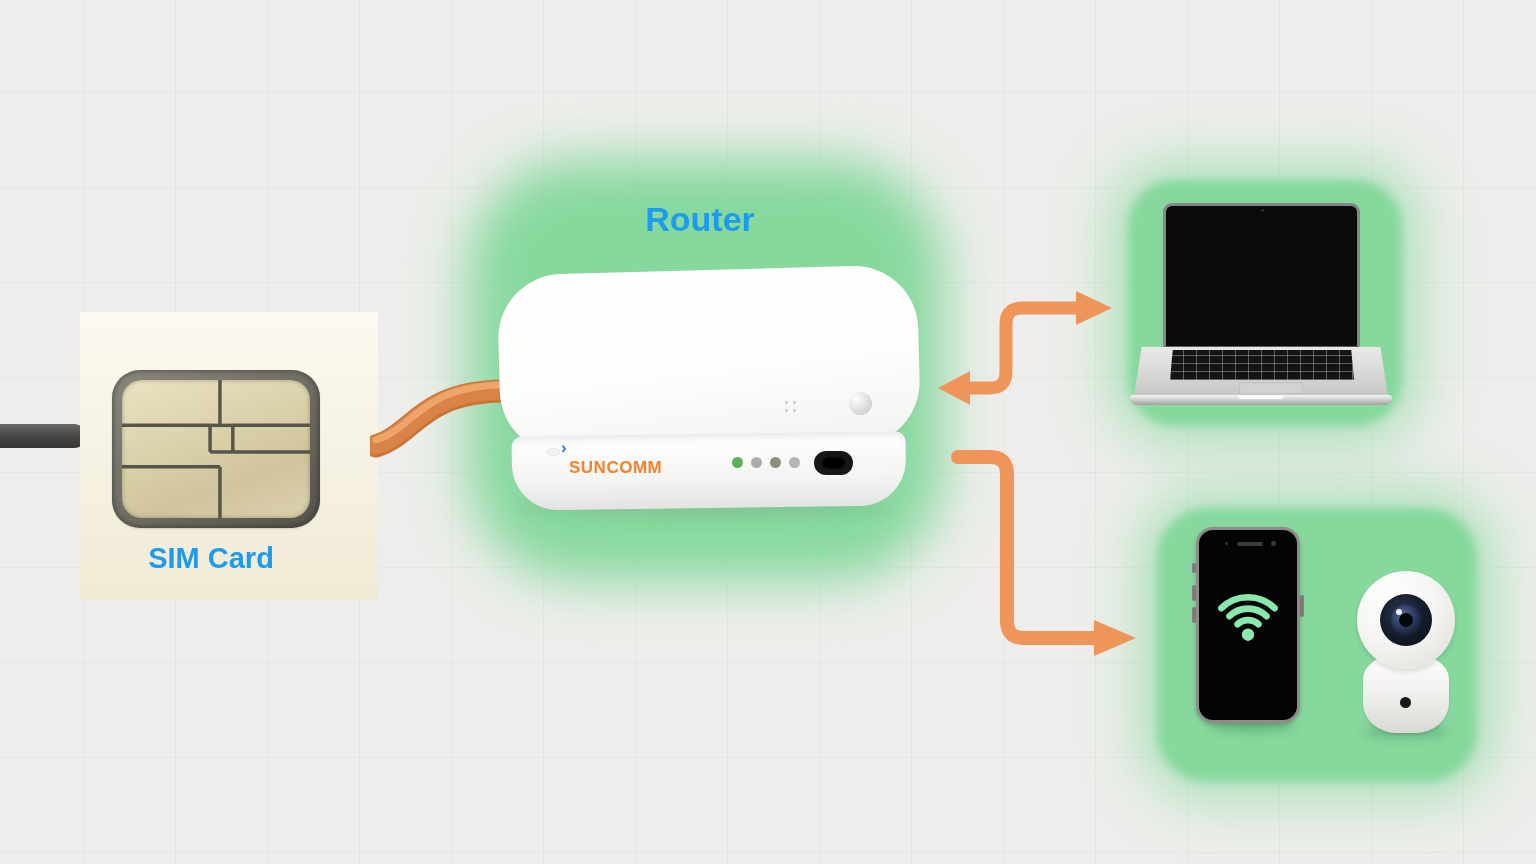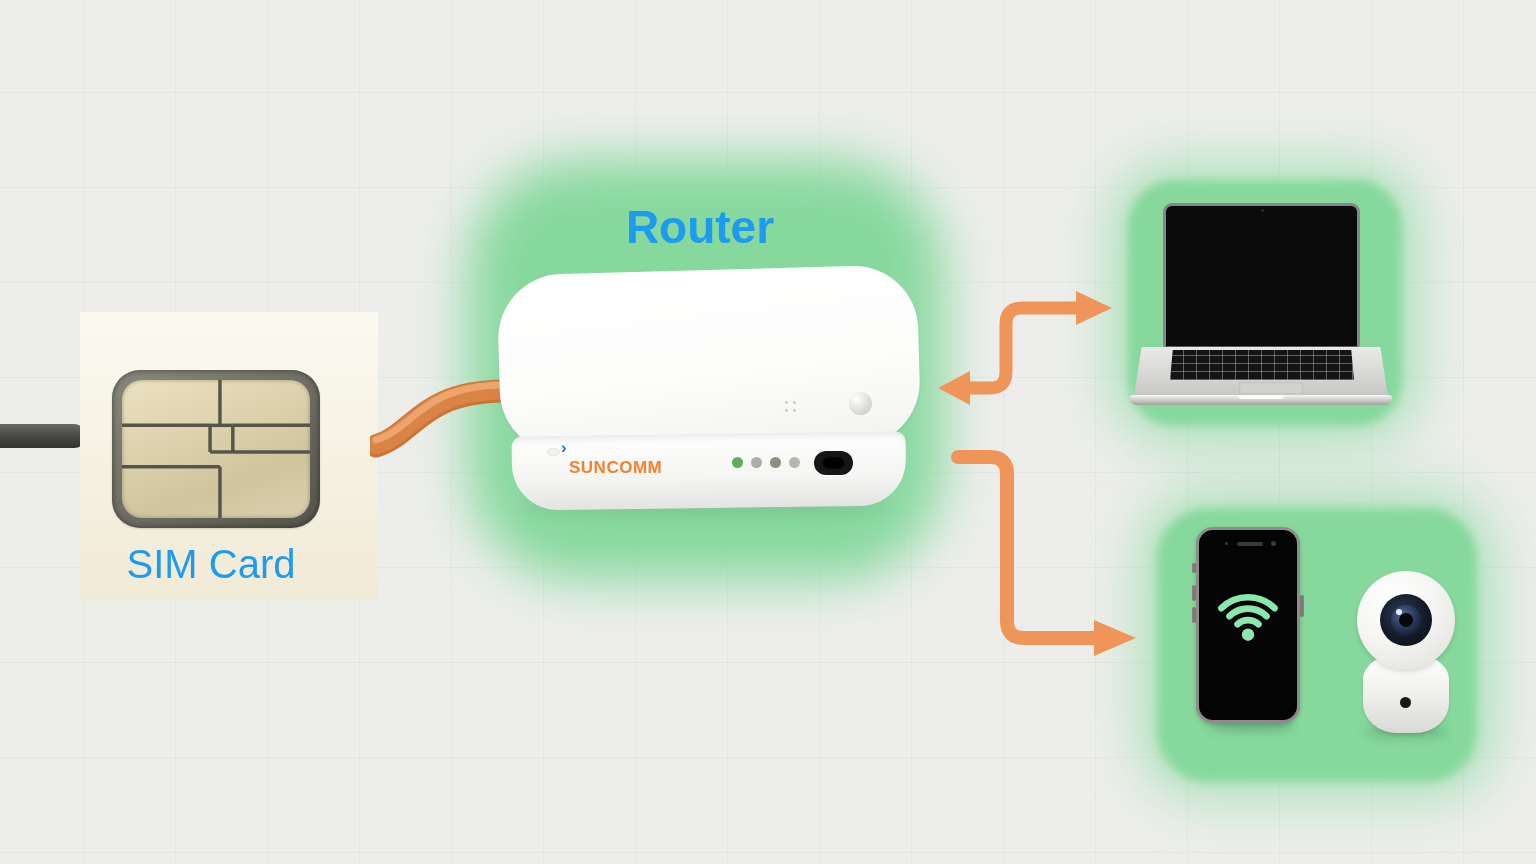--- a/index.html
+++ b/index.html
@@ -27,21 +27,21 @@
     background:linear-gradient(180deg,#6a6a68 0%,#4a4a48 45%,#333331 100%);}
   #sim-panel{left:80px;top:312px;width:298px;height:288px;background:#F8F3E2;
     background-image:linear-gradient(180deg,rgba(255,255,255,.5),rgba(226,218,190,.35));}
   #sim-chip{left:112px;top:370px;width:208px;height:158px;border-radius:28px;
     background:linear-gradient(145deg,#8a897e,#55544b);
     box-shadow:inset 0 0 6px rgba(0,0,0,.5), 0 1px 2px rgba(0,0,0,.15);}
   #sim-chip-gold{position:absolute;left:10px;top:10px;right:10px;bottom:10px;border-radius:20px;
     background:linear-gradient(160deg,#ece2c2 0%,#d9cfa9 45%,#cfc49e 70%,#dbd1ad 100%);
     box-shadow:inset 0 0 4px rgba(90,85,60,.5);}
   #sim-label{left:96px;top:542px;width:230px;text-align:center;
-    font-size:40px;font-weight:normal;color:var(--accent-blue,#1D9BF0);letter-spacing:0px;}
+    font-size:29px;font-weight:bold;color:var(--accent-blue,#1D9BF0);letter-spacing:0px;}
 
   
   #router-shadow{left:520px;top:496px;width:372px;height:20px;border-radius:50%;
     background:rgba(80,85,80,.12);filter:blur(7px);}
   #router{left:497px;top:262px;width:424px;height:252px;}
   #router-top{position:absolute;left:2px;top:8px;width:420px;height:180px;border-radius:64px;
     background:linear-gradient(175deg,#ffffff 0%,#fdfdfc 55%,#f2f2f0 100%);
     transform:rotate(-1.6deg);box-shadow:0 2px 3px rgba(0,0,0,.05);}
   #router-front{position:absolute;left:15px;top:172px;width:394px;height:74px;
     border-radius:10px 10px 46px 46px;transform:rotate(-0.8deg);
@@ -55,21 +55,21 @@
     box-shadow:inset 0 0 2px rgba(0,0,0,.15);}
   #signal-chevron{left:64px;top:176px;font-size:17px;font-weight:bold;color:#1C77E8;}
   #router-brand{left:72px;top:196px;font-size:17px;font-weight:bold;letter-spacing:.5px;
     color:var(--brand-orange,#F5822A);}
   .led{position:absolute;top:195px;width:11px;height:11px;border-radius:50%;background:#b5b5b3;}
   #wan-port{left:317px;top:189px;width:39px;height:24px;border-radius:12px;background:#161616;
     box-shadow:0 1px 1px rgba(255,255,255,.6);}
   #wan-port i{position:absolute;left:7px;top:5px;right:7px;bottom:5px;background:#000;
     border-radius:7px;box-shadow:inset 0 0 3px #3a3a3a;}
   #router-label{left:540px;top:200px;width:320px;text-align:center;
-    font-size:46px;font-weight:bold;color:var(--accent-blue,#1D9BF0);}
+    font-size:34px;font-weight:bold;color:var(--accent-blue,#1D9BF0);}
 
   
   #laptop-screen{left:1163px;top:203px;width:197px;height:144px;box-sizing:border-box;
     background:#0b0b0b;border:3px solid #85858a;border-bottom:1px solid #5c5c5e;
     border-radius:9px 9px 2px 2px;}
   #laptop-camera-dot{position:absolute;left:50%;top:3px;width:3px;height:3px;margin-left:-1px;
     border-radius:50%;background:#2e2e2e;}
   #laptop-deck{left:1134px;top:347px;width:254px;height:49px;
     clip-path:polygon(3% 0,97% 0,100% 100%,0 100%);
     background:linear-gradient(180deg,#eaeae8 0%,#d7d7d5 55%,#c6c6c4 100%);}

